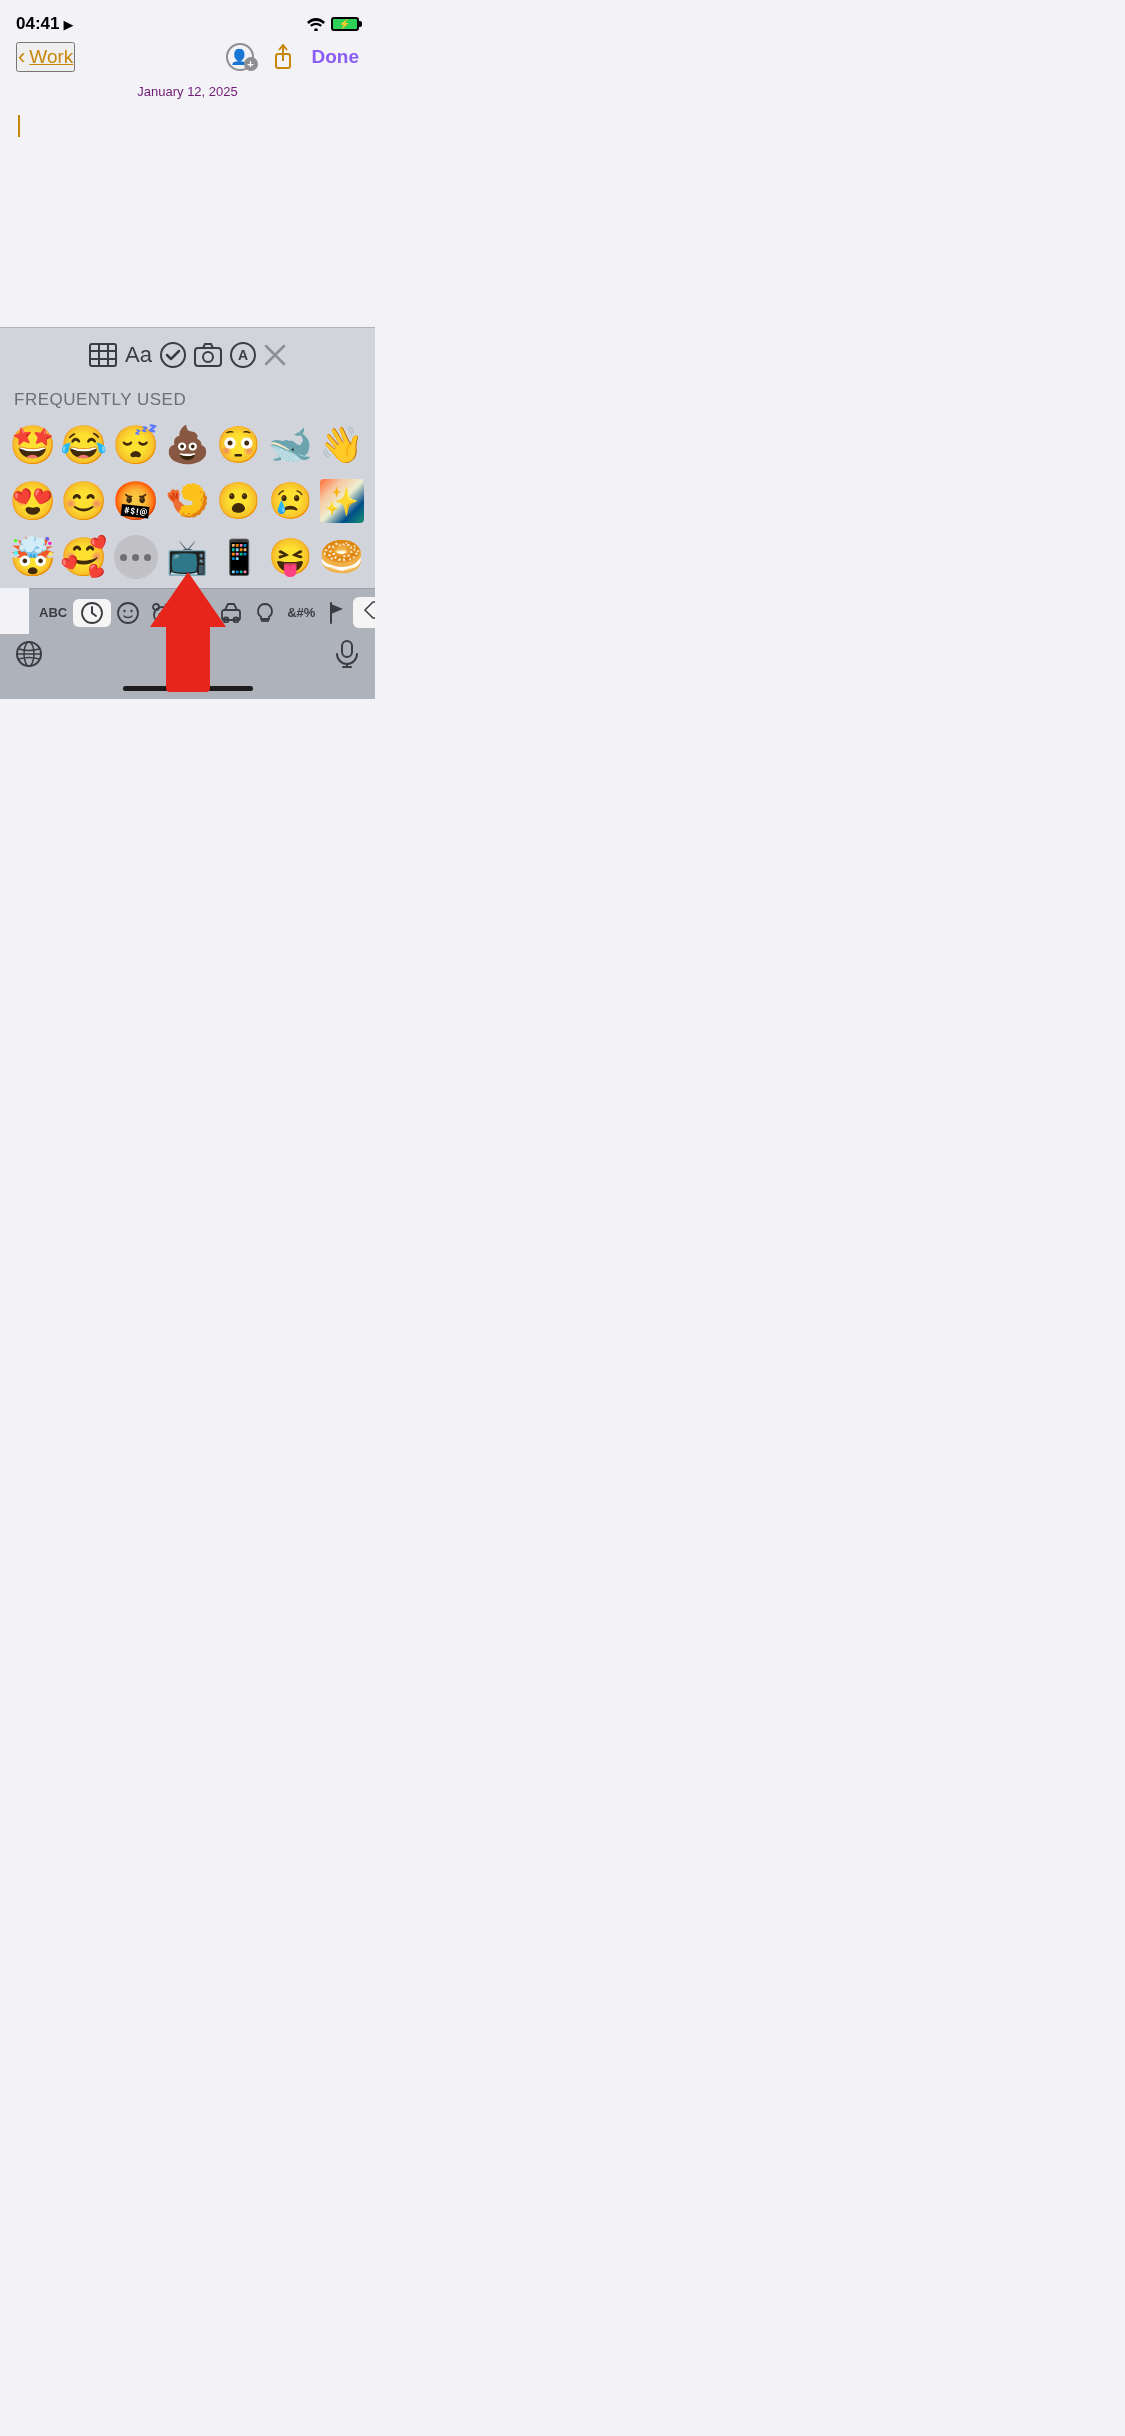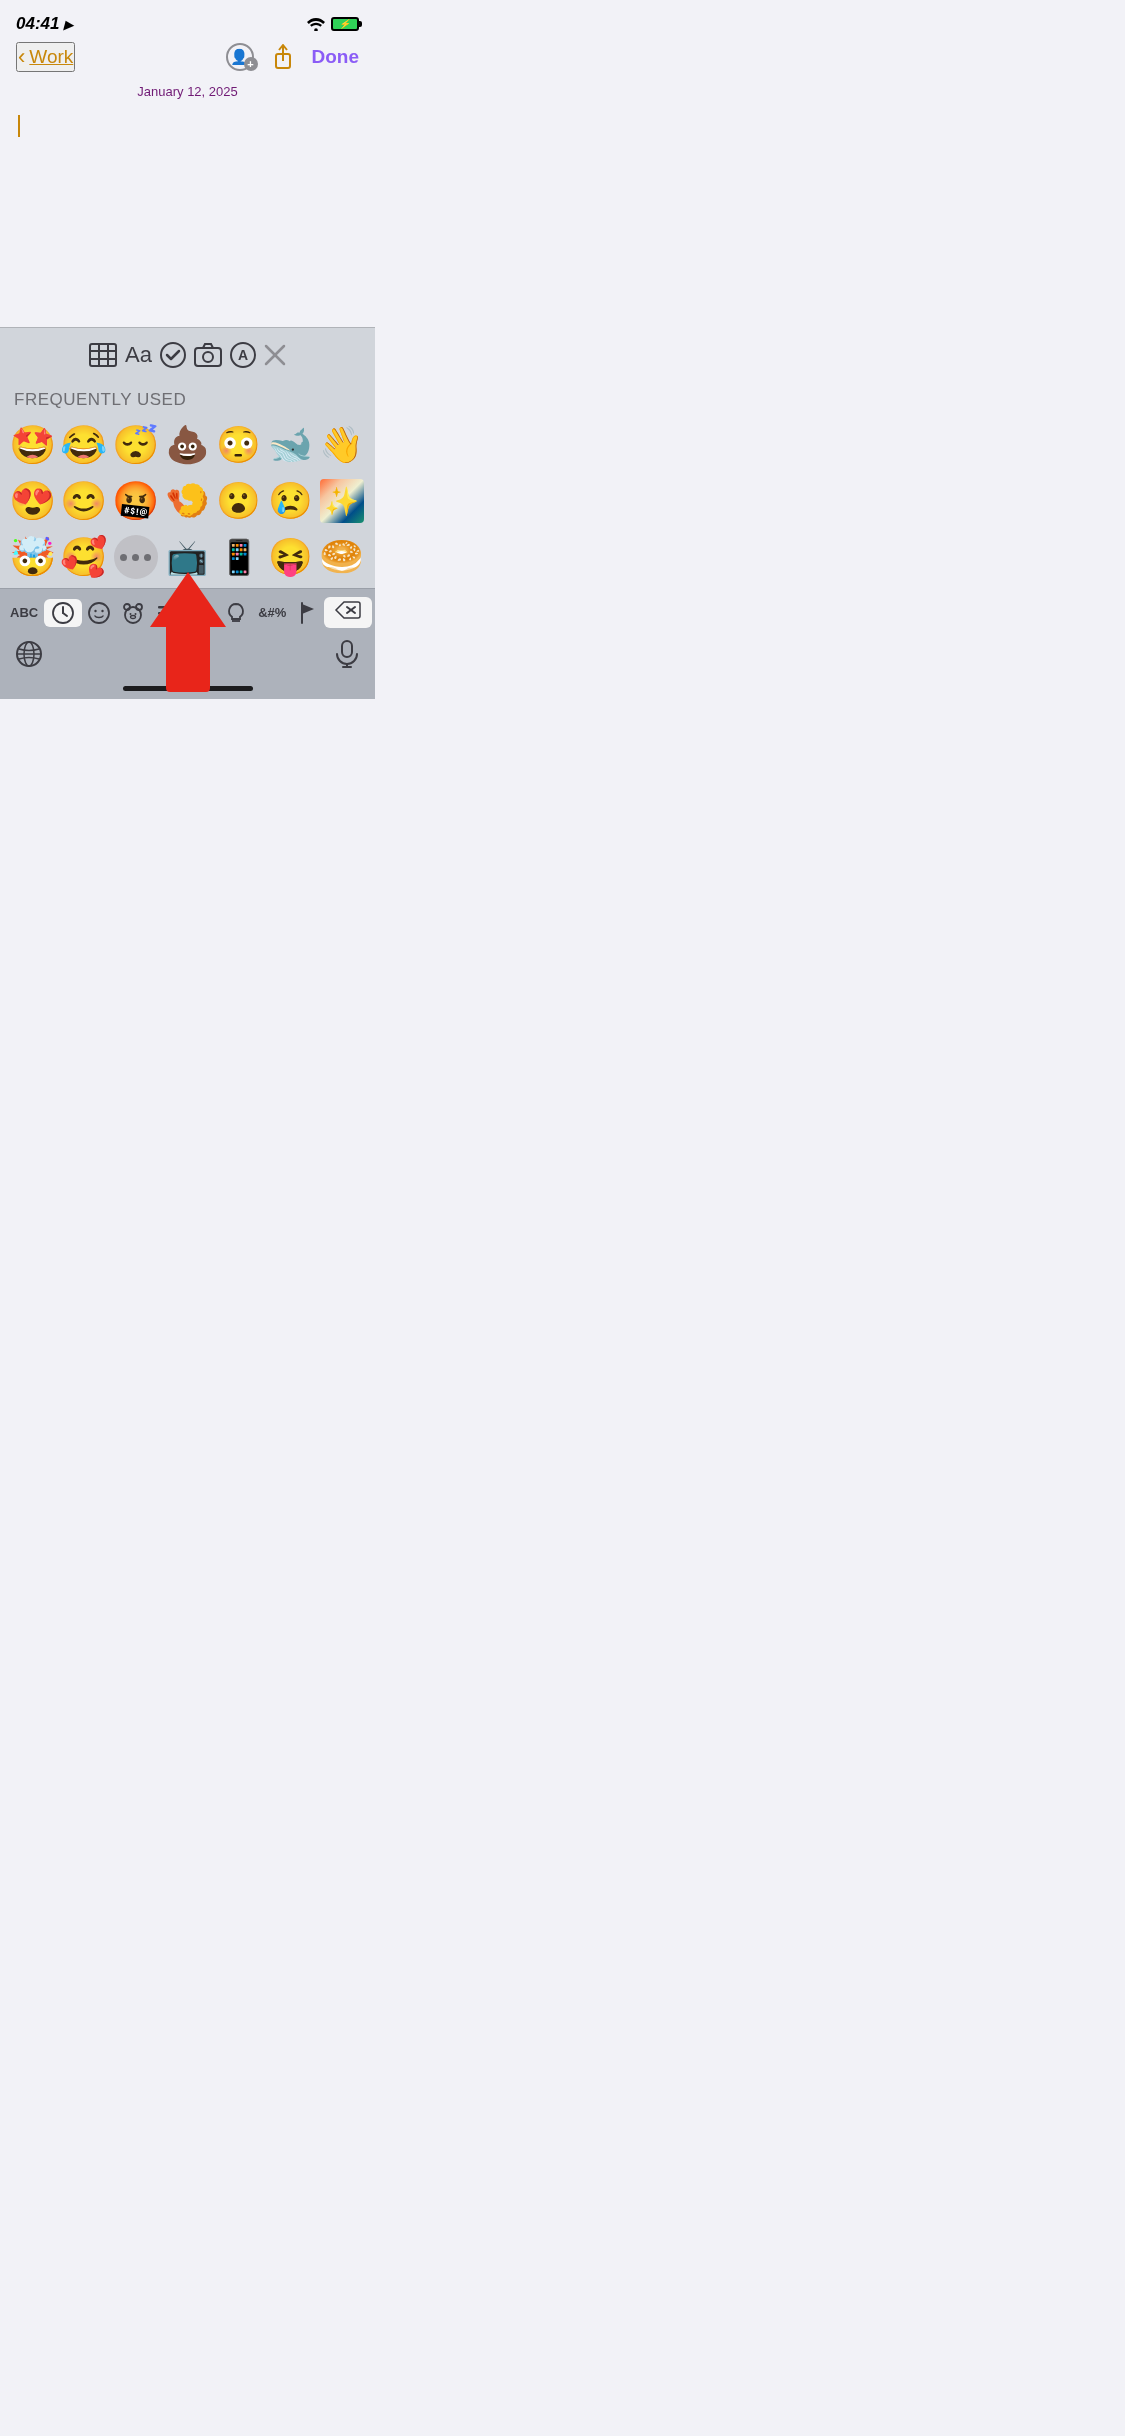--- a/index.html
+++ b/index.html
@@ -14,21 +14,20 @@
       position: relative;
     }
 
     
     .status-bar {
       display: flex;
       justify-content: space-between;
       align-items: center;
       padding: 14px 16px 4px;
       background: #f2f2f7;
-      font-style: italic;
     }
     .status-time {
       font-size: 17px;
       font-weight: 600;
       color: #000;
     }
     .status-icons {
       display: flex;
       align-items: center;
       gap: 6px;
@@ -216,20 +215,21 @@
     }
 
     
     .kb-category-bar {
       background: #adb2bb;
       border-top: 1px solid #9a9fa8;
       display: flex;
       align-items: center;
       justify-content: space-around;
       padding: 8px 4px 6px;
+      margin-left: 29px;
     }
     .kb-cat-btn {
       background: none;
       border: none;
       cursor: pointer;
       display: flex;
       align-items: center;
       justify-content: center;
       font-size: 20px;
       color: #3c3c43;

